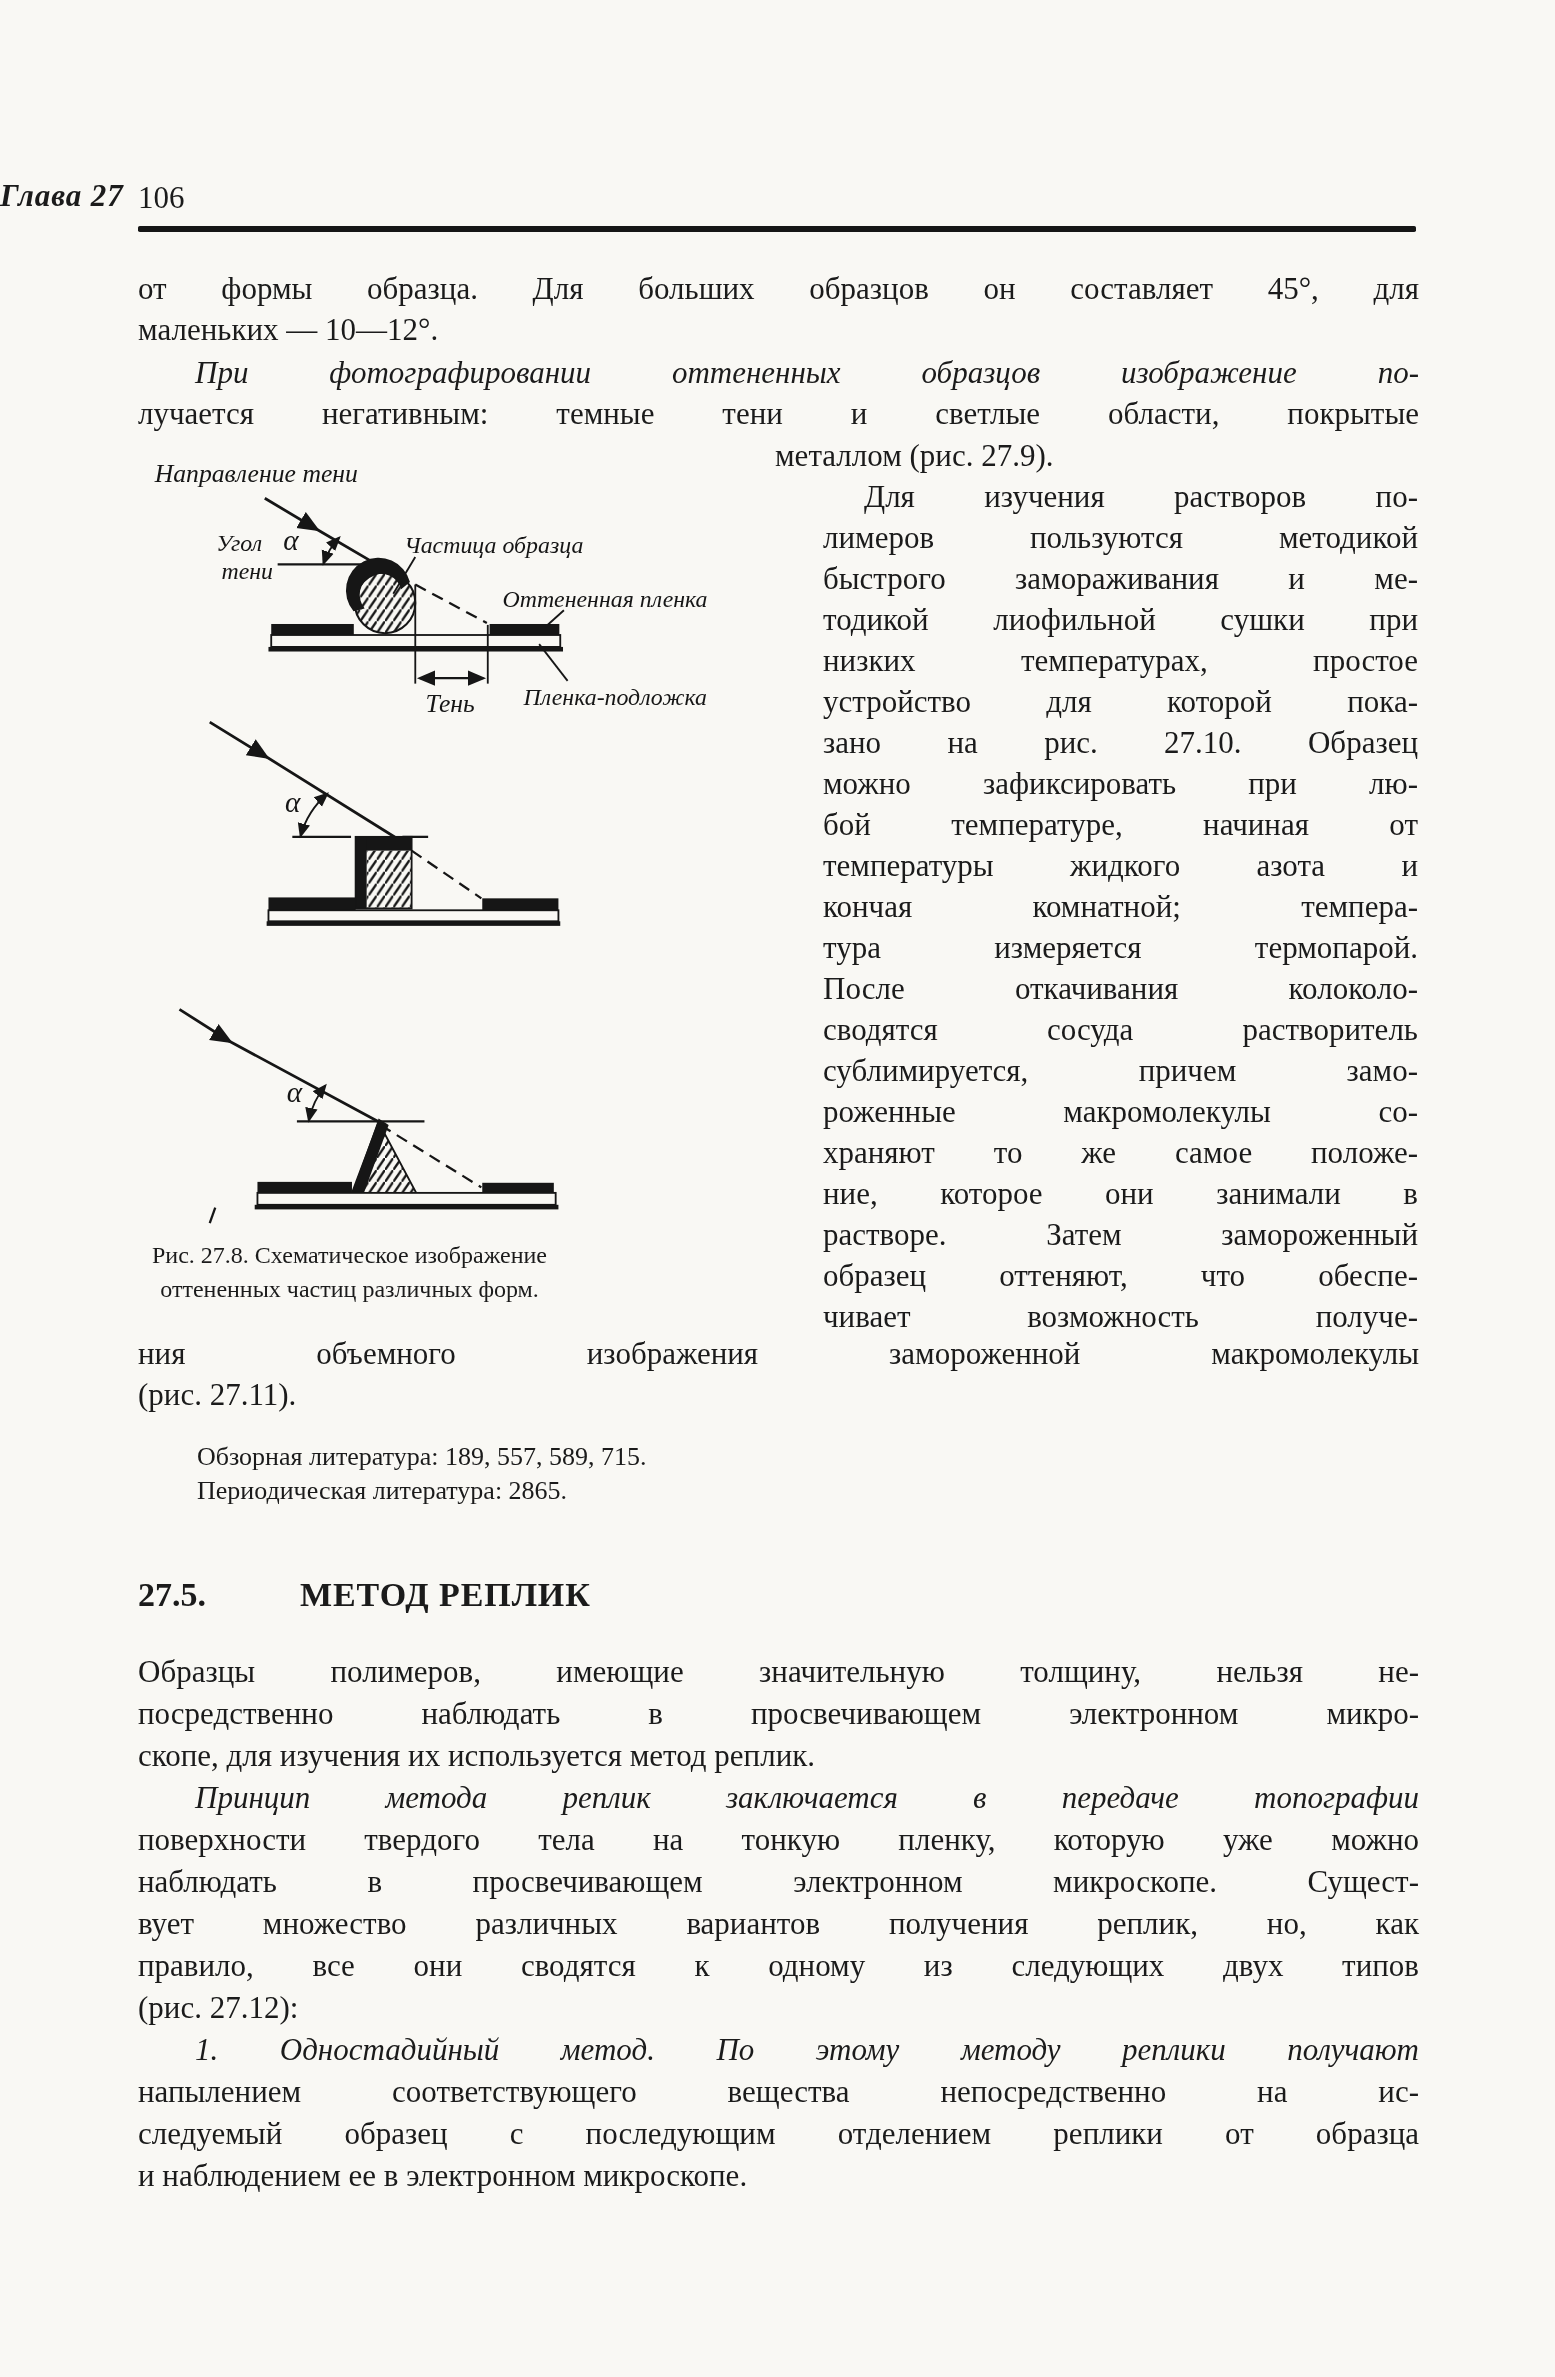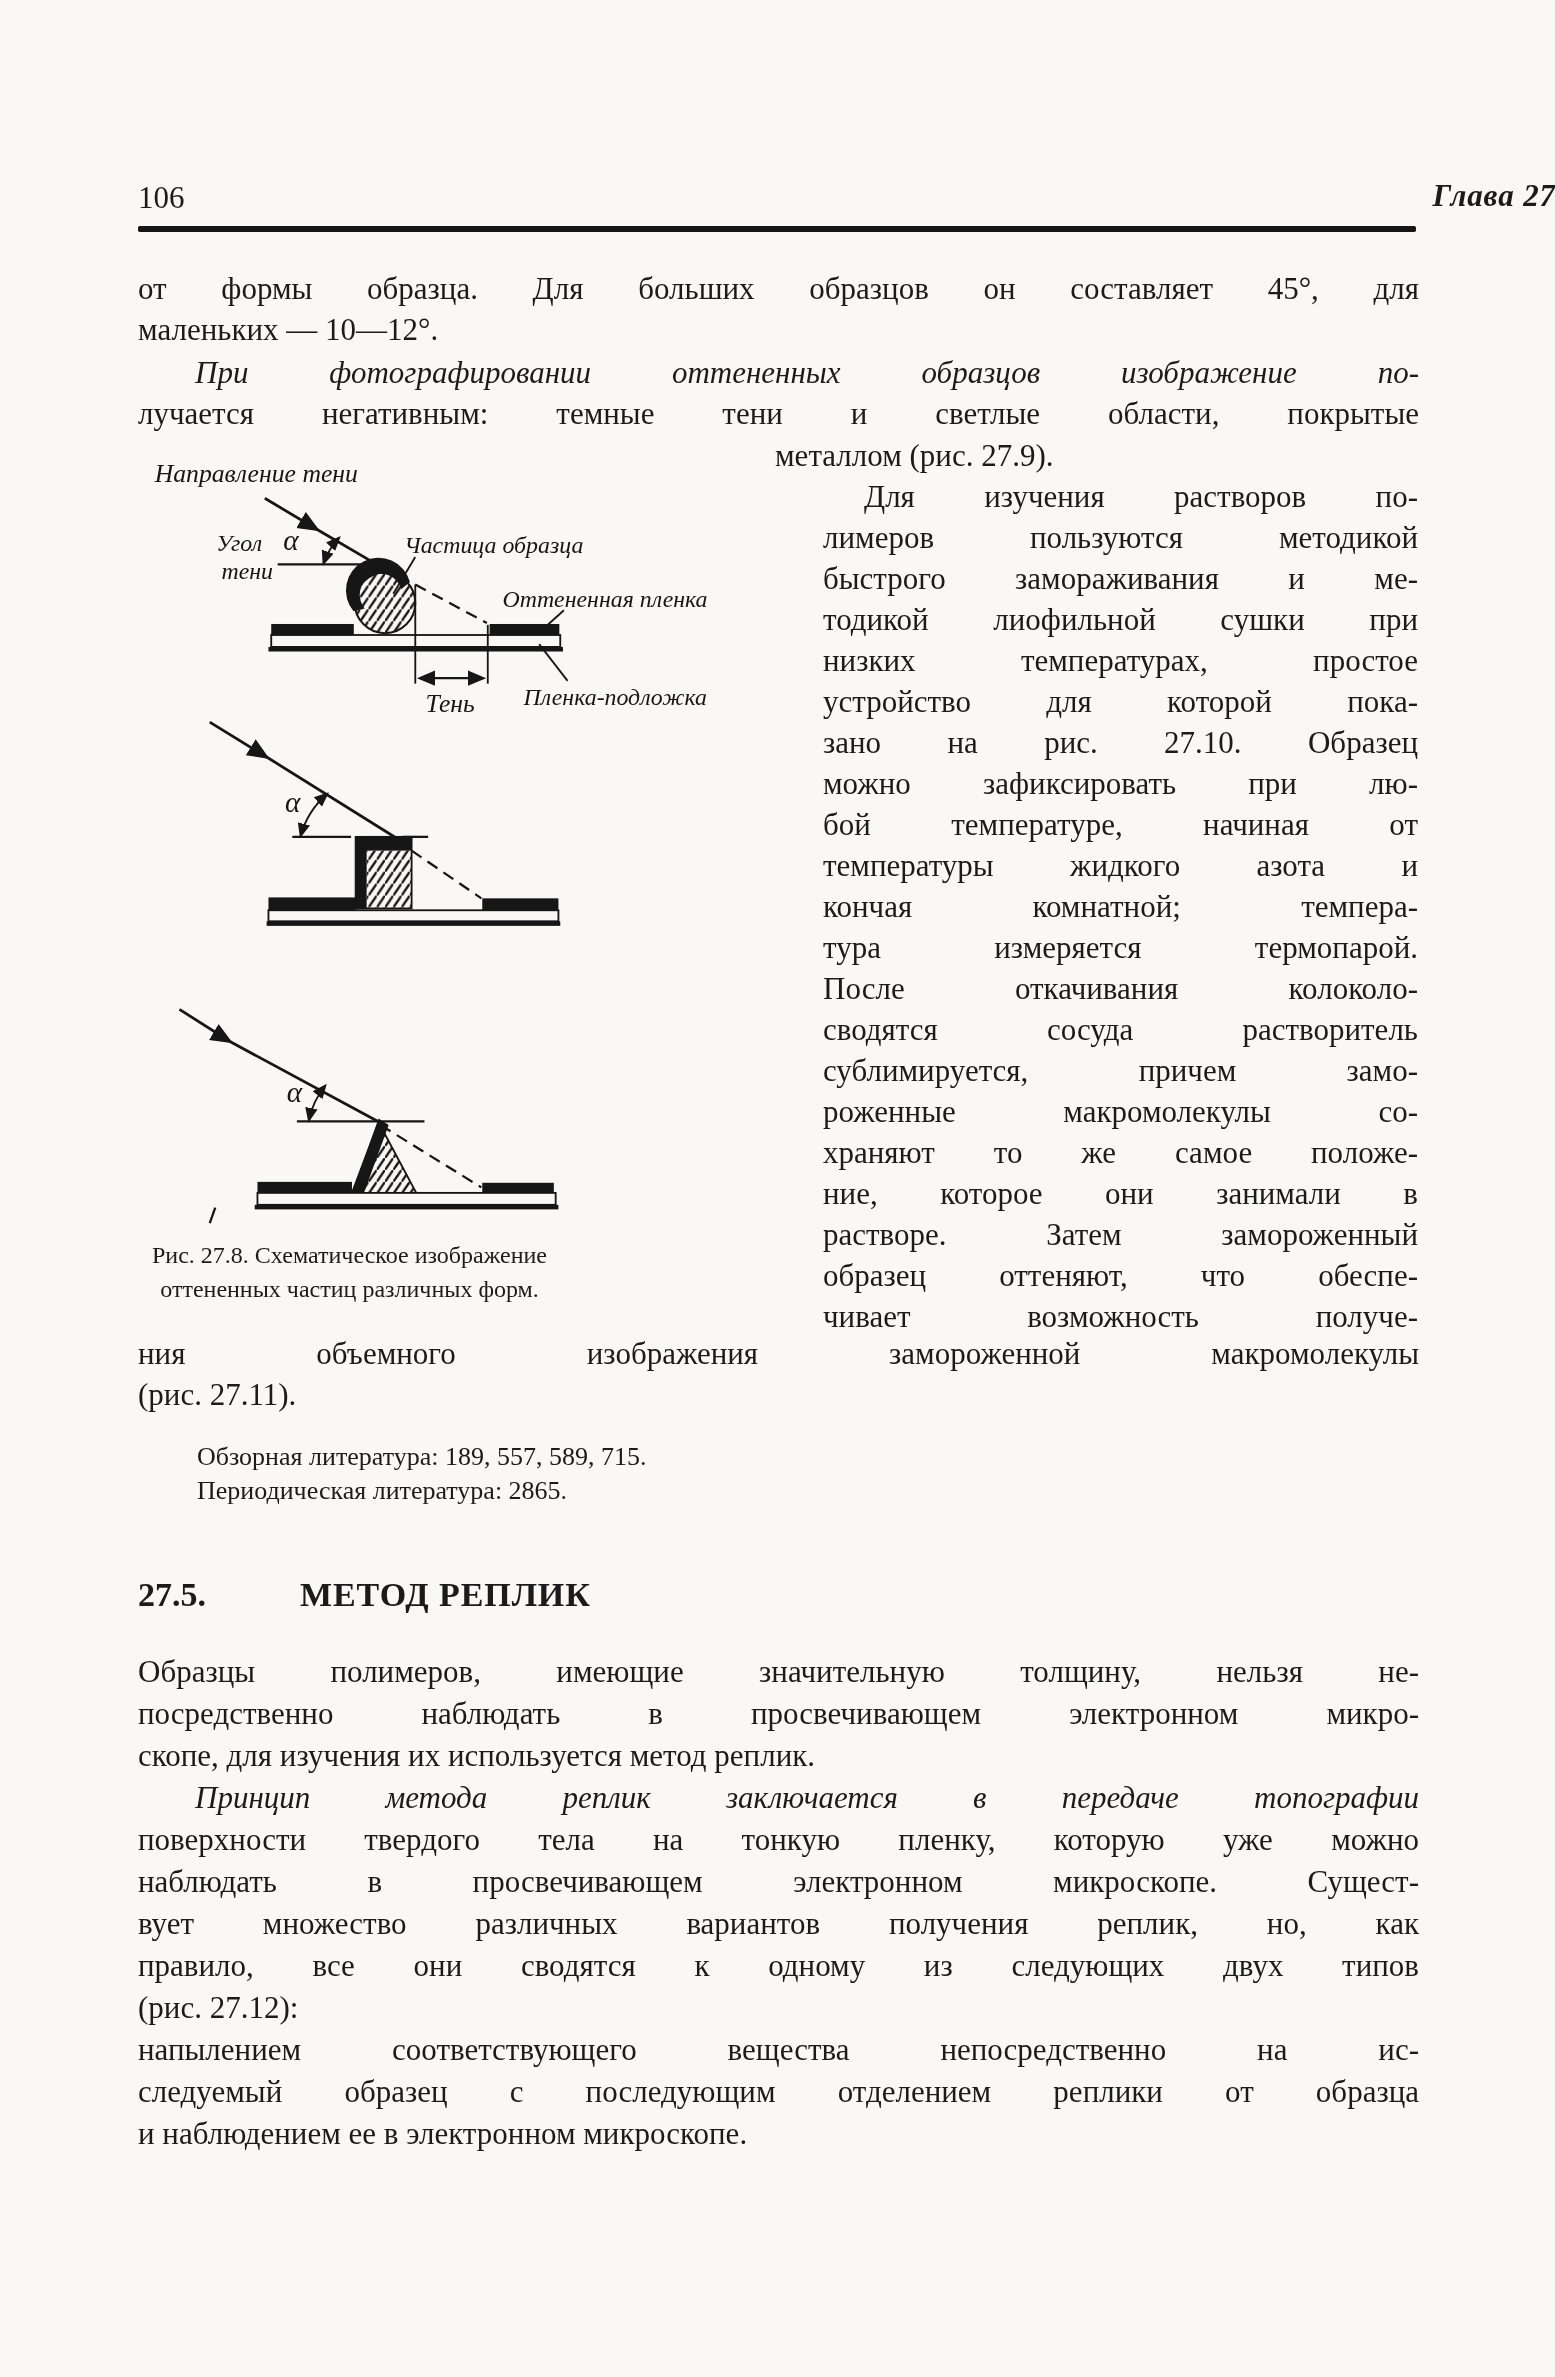--- a/index.html
+++ b/index.html
@@ -8,21 +8,21 @@
     background:#f9f8f4;color:#1b1b1b;
     font-family:"Liberation Serif","DejaVu Serif",serif;
     overflow:hidden;
   }
   .abs{position:absolute;}
   .body-text{font-size:31px;line-height:41px;}
   .jline{text-align:justify;text-align-last:justify;}
   .ind{padding-left:57px;font-style:italic;}
   .rc-ind{padding-left:41px;}
   .pagenum{font-size:31px;}
-  .chapter{width:1556px;text-align:right;font-size:31px;font-style:italic;font-weight:bold;letter-spacing:0.9px;}
+  .chapter{width:1556px;text-align:left;font-size:31px;font-style:italic;font-weight:bold;letter-spacing:0.9px;}
   .rule{background:#161616;height:5.5px;border-radius:1.8px;}
   .rightcol{width:595px;font-size:31px;line-height:41px;}
   .rc-first{margin-left:-48px;}
   .caption{width:441px;text-align:center;font-size:24px;line-height:34px;}
   .lit{font-size:26px;line-height:34px;}
   .heading{font-size:34px;font-weight:bold;display:flex;}
   .heading .sec-title{margin-left:94px;letter-spacing:0.9px;}
   .repl{width:1281px;font-size:31px;line-height:42px;}
   svg text{font-family:"Liberation Serif","DejaVu Serif",serif;font-style:italic;fill:#161616;}
   .fig-label{font-size:26px;}
@@ -176,17 +176,18 @@
 <div class="abs repl" style="left:138px;top:1651px;">
   <div class="jline">Образцы полимеров, имеющие значительную толщину, нельзя не-</div>
   <div class="jline">посредственно наблюдать в просвечивающем электронном микро-</div>
   <div>скопе, для изучения их используется метод реплик.</div>
   <div class="jline ind">Принцип метода реплик заключается в передаче топографии</div>
   <div class="jline">поверхности твердого тела на тонкую пленку, которую уже можно</div>
   <div class="jline">наблюдать в просвечивающем электронном микроскопе. Сущест-</div>
   <div class="jline">вует множество различных вариантов получения реплик, но, как</div>
   <div class="jline">правило, все они сводятся к одному из следующих двух типов</div>
   <div>(рис. 27.12):</div>
+  <div class="jline ind">1. Одностадийный метод. По этому методу реплики получают</div>
   <div class="jline">напылением соответствующего вещества непосредственно на ис-</div>
   <div class="jline">следуемый образец с последующим отделением реплики от образца</div>
   <div>и наблюдением ее в электронном микроскопе.</div>
 </div>
 
 
 </body></html>

